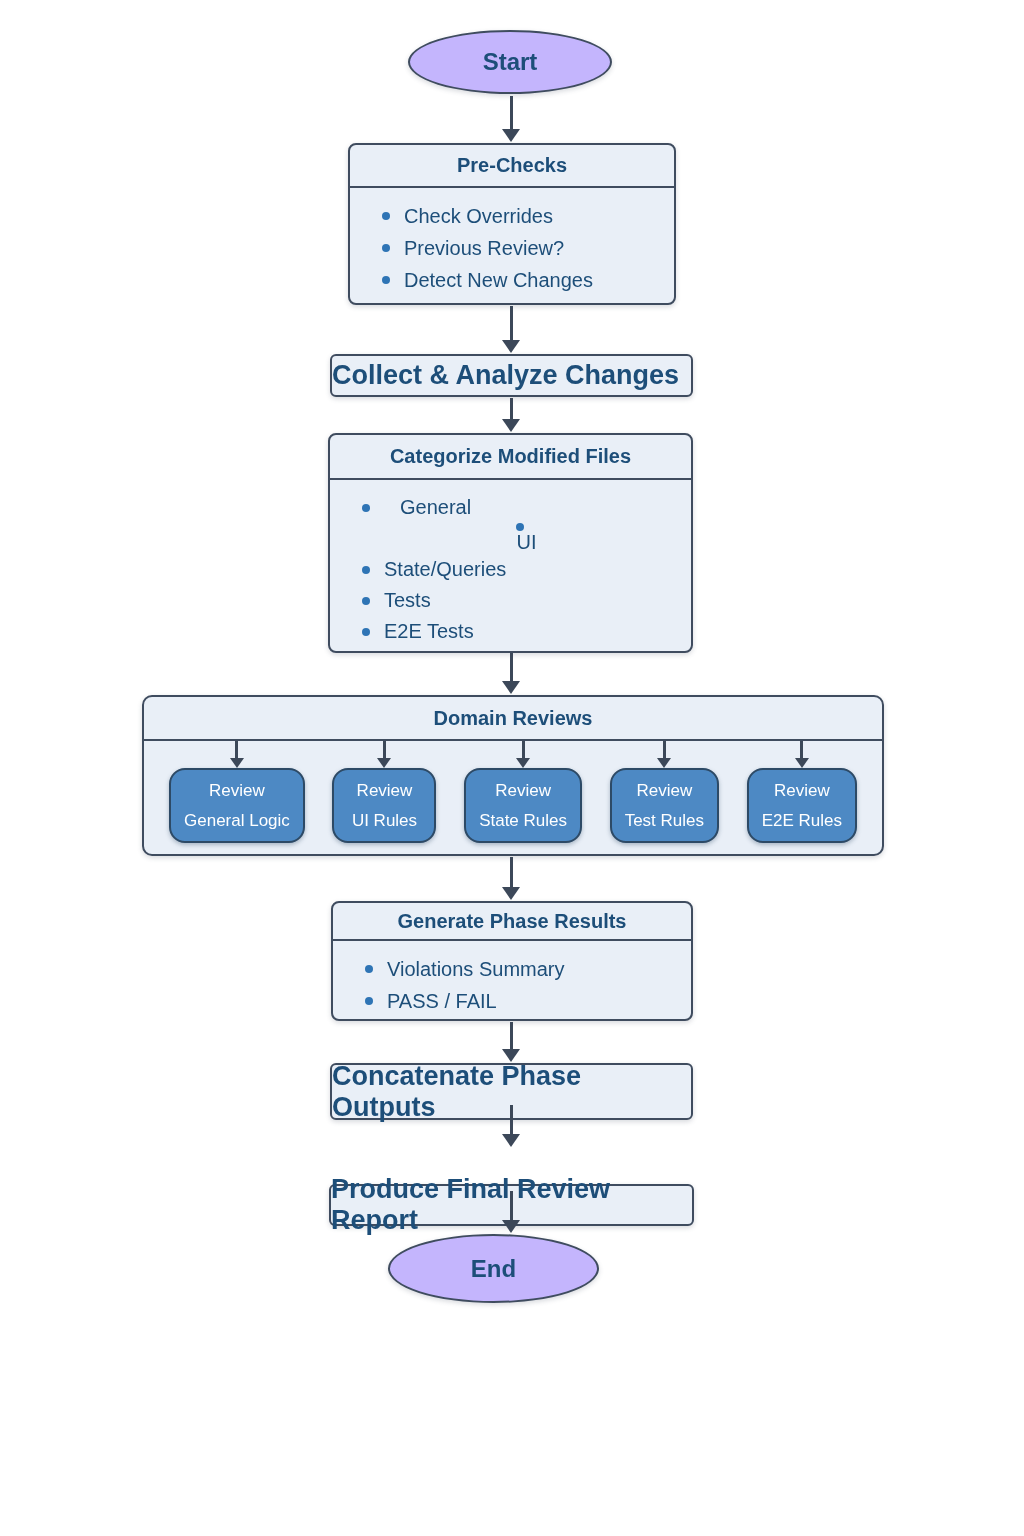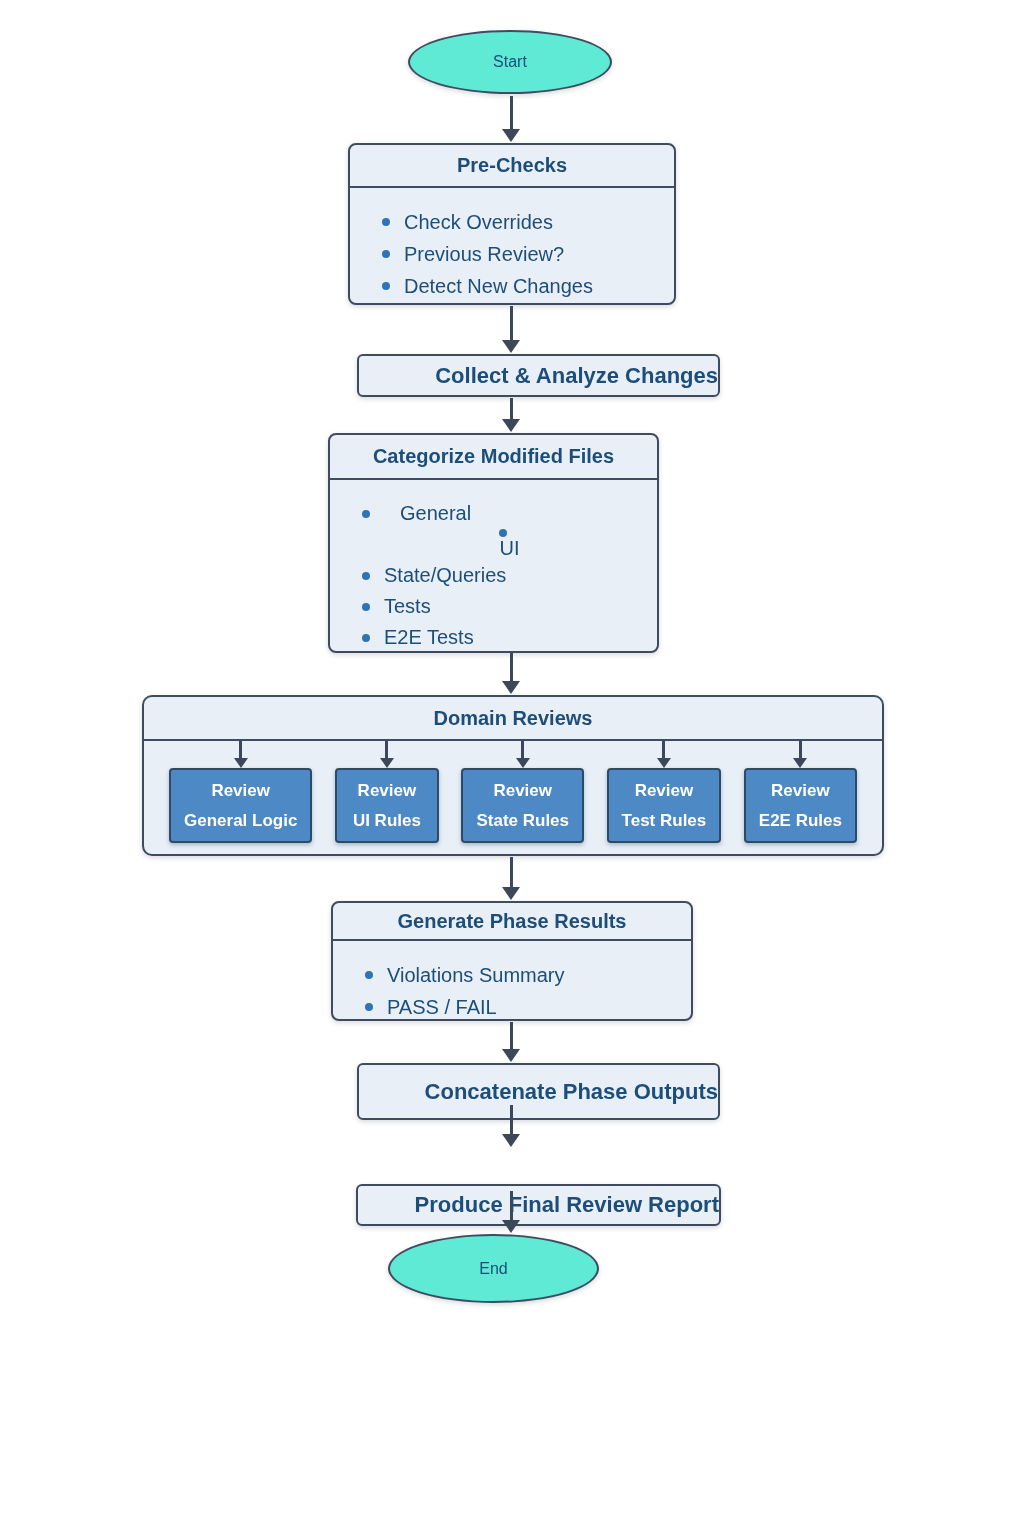--- a/index.html
+++ b/index.html
@@ -18,40 +18,39 @@
     background: #e9eff7;
     border: 2px solid #3f4c5f;
     border-radius: 8px;
     box-sizing: border-box;
     color: #1d4e79;
     box-shadow: 0 2px 5px rgba(60,72,89,0.20);
   }
   .ellipse {
     border-radius: 50%;
     display: flex; align-items: center; justify-content: center;
-    font-weight: normal; font-size: 16px;
-    background: #5eead4;
+    font-weight: bold; font-size: 24px;
+    background: #c4b5fd;
   }
   .single {
-    display: flex; align-items: center; justify-content: flex-end;
-    font-weight: bold; font-size: 22px;
+    display: flex; align-items: center; justify-content: flex-start;
+    font-weight: bold; font-size: 27px;
     border-radius: 6px;
-    margin-left: 27px;
   }
   .node-title {
     font-weight: bold; font-size: 20px;
     text-align: center;
     border-bottom: 2px solid #3f4c5f;
     display: flex; align-items: center; justify-content: center;
     box-sizing: border-box;
   }
   .node-list {
     list-style: none;
     margin: 0;
-    padding: 18px 0 0 32px;
+    padding: 12px 0 0 32px;
     font-size: 20px;
   }
   .node-list li { display: flex; align-items: center; }
   .dot {
     width: 8px; height: 8px; border-radius: 50%;
     background: #2e74b5;
     margin-right: 14px; flex: none;
   }
 
   
@@ -81,29 +80,29 @@
   .mini-arrow .stem { width: 3px; flex: 1; background: #3c4859; }
   .mini-arrow .head {
     width: 0; height: 0;
     border-left: 7px solid transparent;
     border-right: 7px solid transparent;
     border-top: 10px solid #3c4859;
   }
   .review-box {
     background: #4d89c4;
     border: 2px solid #2d4a66;
-    border-radius: 4px;
+    border-radius: 16px;
     color: #ffffff;
     display: flex; flex-direction: column;
     align-items: center; justify-content: center;
     height: 75px;
     min-width: 104px;
     padding: 0 13px;
     box-sizing: border-box;
-    font-size: 17px; font-weight: bold;
+    font-size: 17px; font-weight: normal;
     line-height: 1.75;
     text-align: center;
     box-shadow: 0 2px 4px rgba(45,74,102,0.35);
   }
 </style>
 </head>
 <body>
 
 <div class="stage">
 
@@ -141,21 +140,21 @@
 
   <div class="node single" style="left:330px; top:354px; width:363px; height:43px;">
     <span>Collect &amp; Analyze Changes</span>
   </div>
 
   <div class="arrow" style="left:501px; top:398px; height:34px;">
     <div class="stem"></div>
     <div class="head"></div>
   </div>
 
-  <div class="node" style="left:328px; top:433px; width:331px; height:220px;">
+  <div class="node" style="left:328px; top:433px; width:365px; height:220px;">
     <div class="node-title" style="height:45px;">Categorize Modified Files</div>
     <ul class="node-list">
       <li style="height:31px;gap:16px;">
         <span class="dot"></span>
         <span>General</span>
       </li>
       <li style="height:31px;flex-direction:column;">
         <span class="dot"></span>
         <span>UI</span>
       </li>

